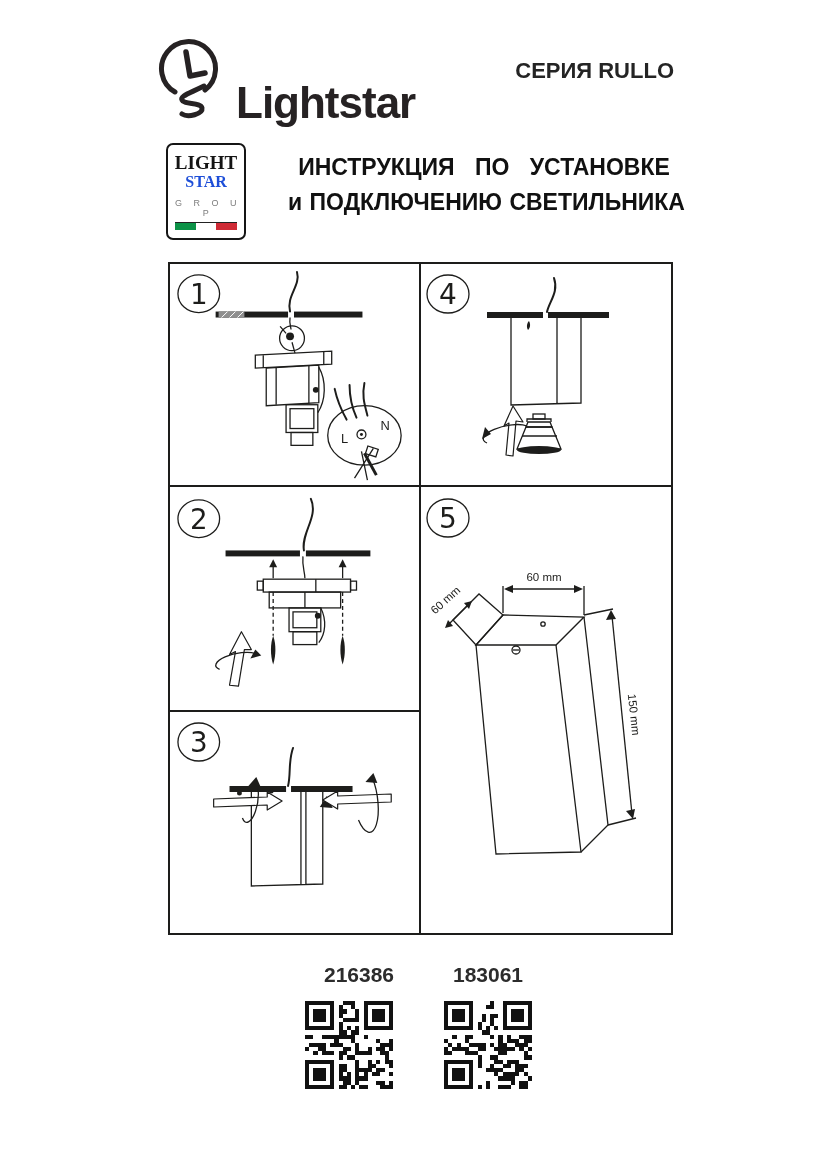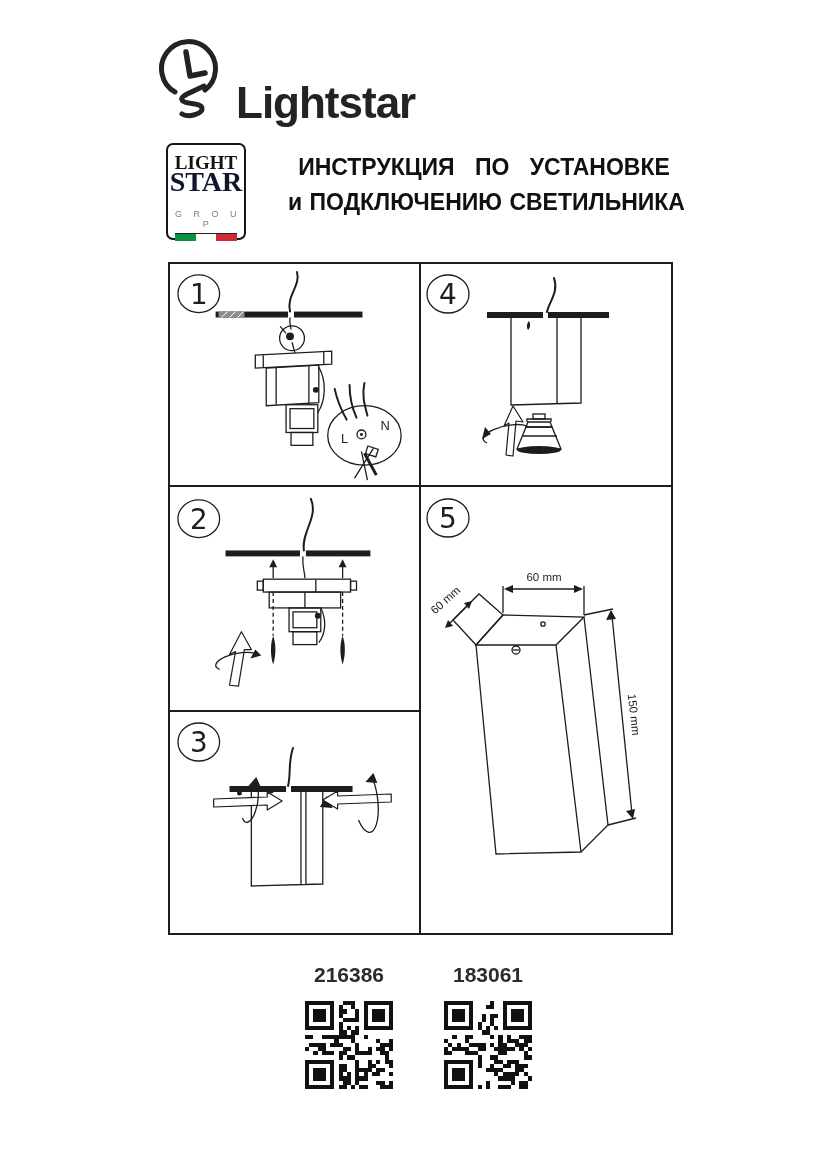--- a/index.html
+++ b/index.html
@@ -18,22 +18,22 @@
   .series-block { position:absolute; right:152px; top:58px; text-align:right; }
   .series-line1 { font-size:22px; font-weight:bold; color:#242424; }
   .series-line2 { font-size:20px; font-weight:bold; color:#242424; margin-top:7px; }
   
   .group-box {
     position:absolute; left:166px; top:143px; width:80px; height:97px;
     border:2.5px solid #151515; border-radius:7px; background:#fff;
     text-align:center; padding-top:9px;
   }
   .group-light { font-family:"Liberation Serif","DejaVu Serif",serif; font-weight:bold; font-size:19px; line-height:17px; color:#141414; }
-  .group-star  { font-family:"Liberation Serif","DejaVu Serif",serif; font-weight:bold; font-size:28px; line-height:21px; color:#0f172a; }
-  .group-group { font-size:9px; letter-spacing:4.5px; color:#7d7d7d; margin-top:17px; margin-left:4px; }
+  .group-star  { font-family:"Liberation Serif","DejaVu Serif",serif; font-weight:bold; font-size:16px; line-height:21px; color:#1d4ed8; }
+  .group-group { font-size:9px; letter-spacing:4.5px; color:#7d7d7d; margin-top:6px; margin-left:4px; }
   .flag { display:flex; height:8px; margin:4px 7px 0 7px; border-top:1px solid #222; }
   .flag span { flex:1; }
   
   .instr-title { position:absolute; left:288px; top:154px; width:392px; text-align:center; }
   .instr-line1 { font-size:23px; font-weight:bold; word-spacing:14px; white-space:nowrap; color:#111; }
   .instr-line2 { font-size:23px; font-weight:bold; word-spacing:1px; white-space:nowrap; margin-top:8px; color:#111; }
   
   .grid { position:absolute; left:168px; top:262px; width:505px; height:673px; border:2px solid #1d1d1b; background:#fff; }
   .panel { position:absolute; background:#fff; }
   .p1 { left:0; top:0; width:251px; height:223px; border-right:2px solid #1d1d1b; border-bottom:2px solid #1d1d1b; }
@@ -44,38 +44,39 @@
   .panel svg { display:block; width:100%; height:100%; }
   svg .ln { stroke:#1d1d1b; stroke-width:1.3; fill:none; }
   svg .ln2 { stroke:#1d1d1b; stroke-width:2; fill:none; stroke-linecap:round; }
   svg .fill { fill:#1d1d1b; stroke:none; }
   svg .outline-arrow { fill:#ffffff; stroke:#1d1d1b; stroke-width:1.2; stroke-linejoin:round; }
   svg .badge-num { font-family:"DejaVu Sans",sans-serif; font-size:28px; fill:#1d1d1b; text-anchor:middle; }
   svg .dim-label { font-family:"Liberation Sans",sans-serif; font-size:11.5px; fill:#1d1d1b; text-anchor:middle; }
   svg .term-label { font-family:"Liberation Sans",sans-serif; font-size:13px; fill:#1d1d1b; text-anchor:middle; }
   
   .code-label { position:absolute; width:120px; text-align:center; top:963px; font-size:21px; font-weight:bold; color:#2c2c2c; }
-  .code-1 { left:289px; } .code-2 { left:428px; }
+  .code-1 { left:299px; } .code-2 { left:428px; }
   .qr { position:absolute; top:1001px; width:88px; height:88px; }
   .qr-1 { left:305px; } .qr-2 { left:444px; }
   .qr svg { width:100%; height:100%; shape-rendering:crispEdges; }
 </style>
 </head>
 <body>
 
 <div class="page">
 
   <svg class="brand-logo" viewBox="0 0 76 92">
     <path d="M17,58 A27,27 0 1 1 47,56" stroke="#262223" stroke-width="5" fill="none" stroke-linecap="round"></path>
     <path d="M28,18 L32,42 L47,39" stroke="#262223" stroke-width="5.5" fill="none" stroke-linecap="round" stroke-linejoin="round"></path>
     <path d="M46,52 C30,60 22,62 24,66 C26,71 43,68 44,74 C45,80 30,84 24,80" stroke="#262223" stroke-width="5" fill="none" stroke-linecap="round"></path>
   </svg>
   <div class="wordmark">Lightstar</div>
 
   <div class="series-block">
+    <div class="series-line1">СЕРИЯ RULLO</div>
   </div>
 
   <div class="group-box">
     <div class="group-light">LIGHT</div>
     <div class="group-star">STAR</div>
     <div class="group-group">G R O U P</div>
     <div class="flag">
       <span style="background:#0c9247"></span>
         <span style="background:#ffffff"></span>
         <span style="background:#cf2b36"></span>

